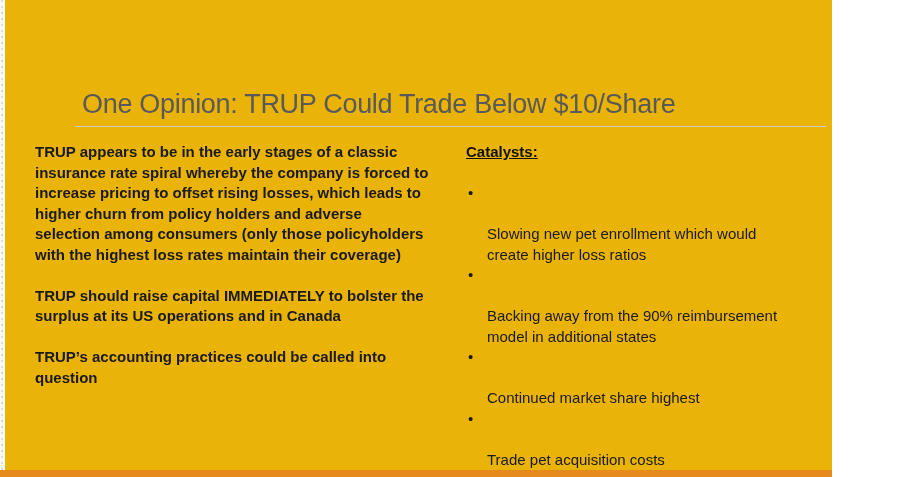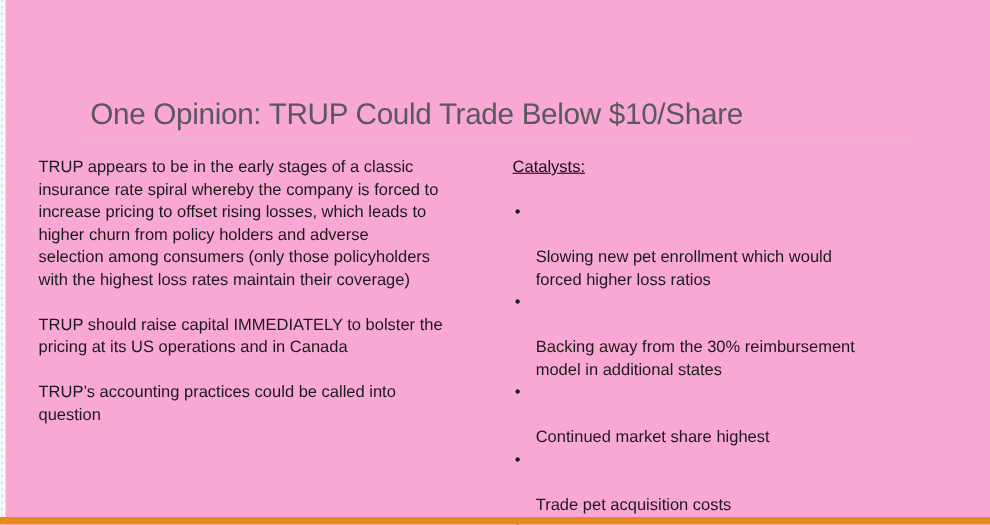--- a/index.html
+++ b/index.html
@@ -1,21 +1,21 @@
 <!DOCTYPE html>
 <html><head>
 <meta charset="utf-8">
 <style>
   * { margin: 0; padding: 0; box-sizing: border-box; }
   html, body { background: #ffffff; }
   .slide {
     position: relative;
-    width: 900px;
+    width: 832px;
     height: 477px;
-    background: #f9a8d4;
+    background: #eab308;
     overflow: hidden;
     font-family: "Liberation Sans", sans-serif;
     color: #1a1a1a;
   }
   .page-edge-strip {
     position: absolute;
     left: 0; top: 0; bottom: 0;
     width: 5px;
     background:
       repeating-linear-gradient(180deg, #dcdcdc 0 2px, #f7f7f7 2px 6px);
@@ -42,36 +42,37 @@
     height: 1px;
     background: #c9c9c9;
   }
   .left-column {
     position: absolute;
     left: 35px;
     top: 142px;
     width: 425px;
     font-size: 15px;
     line-height: 20.5px;
+    font-weight: bold;
   }
   .left-column p {
     white-space: pre-line;
     margin-bottom: 20.5px;
   }
   .left-column p:last-child { margin-bottom: 0; }
   .right-column {
     position: absolute;
     left: 466px;
     top: 142px;
     width: 420px;
     font-size: 15px;
     line-height: 20.5px;
   }
   .catalysts-heading {
-    font-weight: 400;
+    font-weight: 700;
     text-decoration: underline;
     margin-bottom: 20.5px;
     color: #111111;
   }
   .catalysts-list {
     list-style: none;
   }
   .catalysts-list li {
     position: relative;
     padding-left: 21px;
@@ -103,36 +104,36 @@
   <div class="title-divider"></div>
 
   <div class="left-column">
     <p>TRUP appears to be in the early stages of a classic
 insurance rate spiral whereby the company is forced to
 increase pricing to offset rising losses, which leads to
 higher churn from policy holders and adverse
 selection among consumers (only those policyholders
 with the highest loss rates maintain their coverage)</p>
     <p>TRUP should raise capital IMMEDIATELY to bolster the
-pricing at its US operations and in Canada</p>
+surplus at its US operations and in Canada</p>
     <p>TRUP’s accounting practices could be called into
 question</p>
   </div>
 
   <div class="right-column">
     <div class="catalysts-heading">Catalysts:</div>
     <ul class="catalysts-list">
       <li>
         <span class="bullet-marker">•</span>
         <span>Slowing new pet enrollment which would
-forced higher loss ratios</span>
+create higher loss ratios</span>
       </li>
       <li>
         <span class="bullet-marker">•</span>
-        <span>Backing away from the 30% reimbursement
+        <span>Backing away from the 90% reimbursement
 model in additional states</span>
       </li>
       <li>
         <span class="bullet-marker">•</span>
         <span>Continued market share highest</span>
       </li>
       <li>
         <span class="bullet-marker">•</span>
         <span>Trade pet acquisition costs</span>
       </li>

